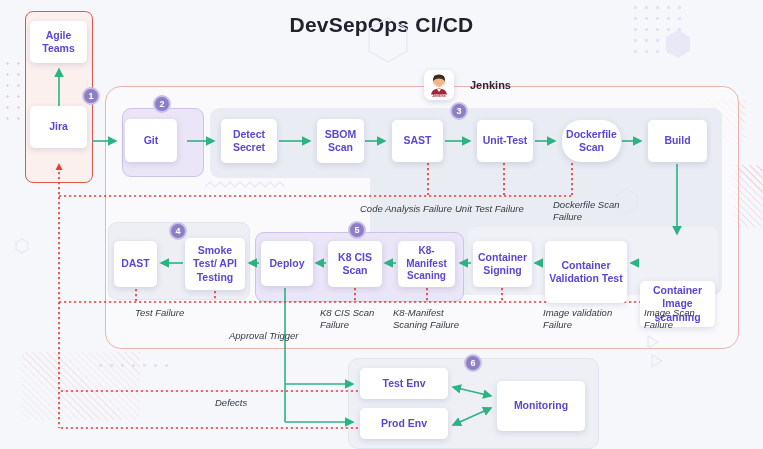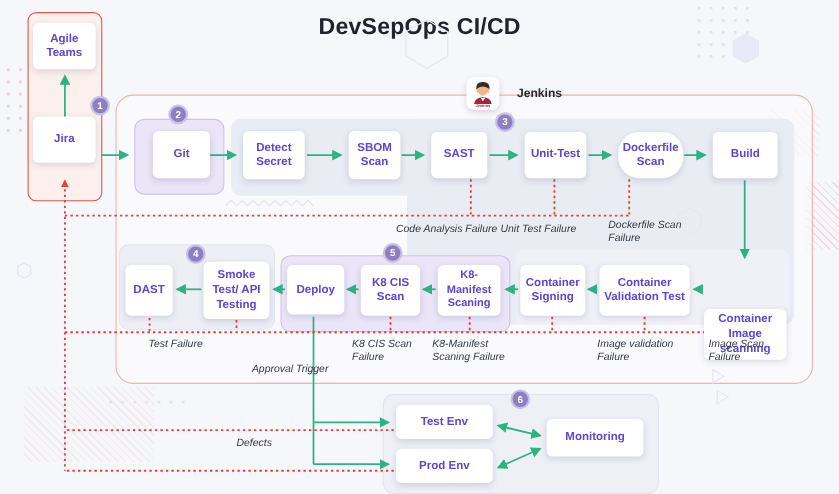--- a/index.html
+++ b/index.html
@@ -133,38 +133,38 @@
     <path d="M677,288 V301"></path>
     <path d="M59,302 H677"></path>
     <path d="M358,391 H60"></path>
     <path d="M358,428 H60"></path>
   </g>
   <polygon points="55.5,170 62.5,170 59,163" fill="#e73e3a"></polygon>
 </svg>
 
 <div class="node" style="left:30px;top:21px;width:57px;height:42px;">Agile Teams</div>
 <div class="node" style="left:30px;top:106px;width:57px;height:42px;">Jira</div>
-<div class="node" style="left:139px;top:119px;width:52px;height:43px;">Git</div>
+<div class="node" style="left:125px;top:119px;width:52px;height:43px;">Git</div>
 <div class="node" style="left:221px;top:119px;width:56px;height:44px;">Detect Secret</div>
 <div class="node" style="left:317px;top:119px;width:47px;height:44px;">SBOM Scan</div>
 <div class="node" style="left:392px;top:120px;width:51px;height:42px;">SAST</div>
 <div class="node" style="left:477px;top:120px;width:56px;height:42px;">Unit-Test</div>
 <div class="node" style="left:562px;top:120px;width:59px;height:42px;border-radius:19px;">Dockerfile Scan</div>
 <div class="node" style="left:648px;top:120px;width:59px;height:42px;">Build</div>
 <div class="node" style="left:114px;top:241px;width:43px;height:46px;">DAST</div>
 <div class="node" style="left:185px;top:238px;width:60px;height:52px;">Smoke Test/ API Testing</div>
 <div class="node" style="left:261px;top:241px;width:52px;height:45px;">Deploy</div>
 <div class="node" style="left:328px;top:241px;width:54px;height:46px;">K8 CIS Scan</div>
 <div class="node" style="left:398px;top:241px;width:57px;height:46px;font-size:10px;">K8-Manifest Scaning</div>
 <div class="node" style="left:473px;top:241px;width:59px;height:46px;">Container Signing</div>
-<div class="node" style="left:545px;top:241px;width:82px;height:46px;">Container Validation Test</div>
+<div class="node" style="left:545px;top:241px;width:82px;height:62px;">Container Validation Test</div>
 <div class="node" style="left:640px;top:241px;width:75px;height:46px;margin-top:40px;">Container Image scanning</div>
 <div class="node" style="left:360px;top:368px;width:88px;height:31px;">Test Env</div>
 <div class="node" style="left:360px;top:408px;width:88px;height:31px;">Prod Env</div>
-<div class="node" style="left:497px;top:381px;width:88px;height:34px;">Monitoring</div>
+<div class="node" style="left:497px;top:381px;width:88px;height:50px;">Monitoring</div>
 
 <div class="badge" style="left:82px;top:87px;">1</div>
 <div class="badge" style="left:153px;top:95px;">2</div>
 <div class="badge" style="left:450px;top:102px;">3</div>
 <div class="badge" style="left:169px;top:222px;">4</div>
 <div class="badge" style="left:348px;top:221px;">5</div>
 <div class="badge" style="left:464px;top:354px;">6</div>
 
 <div class="elabel" style="left:360px;top:203px;width:120px;">Code Analysis Failure</div>
 <div class="elabel" style="left:455px;top:203px;width:100px;">Unit Test Failure</div>

